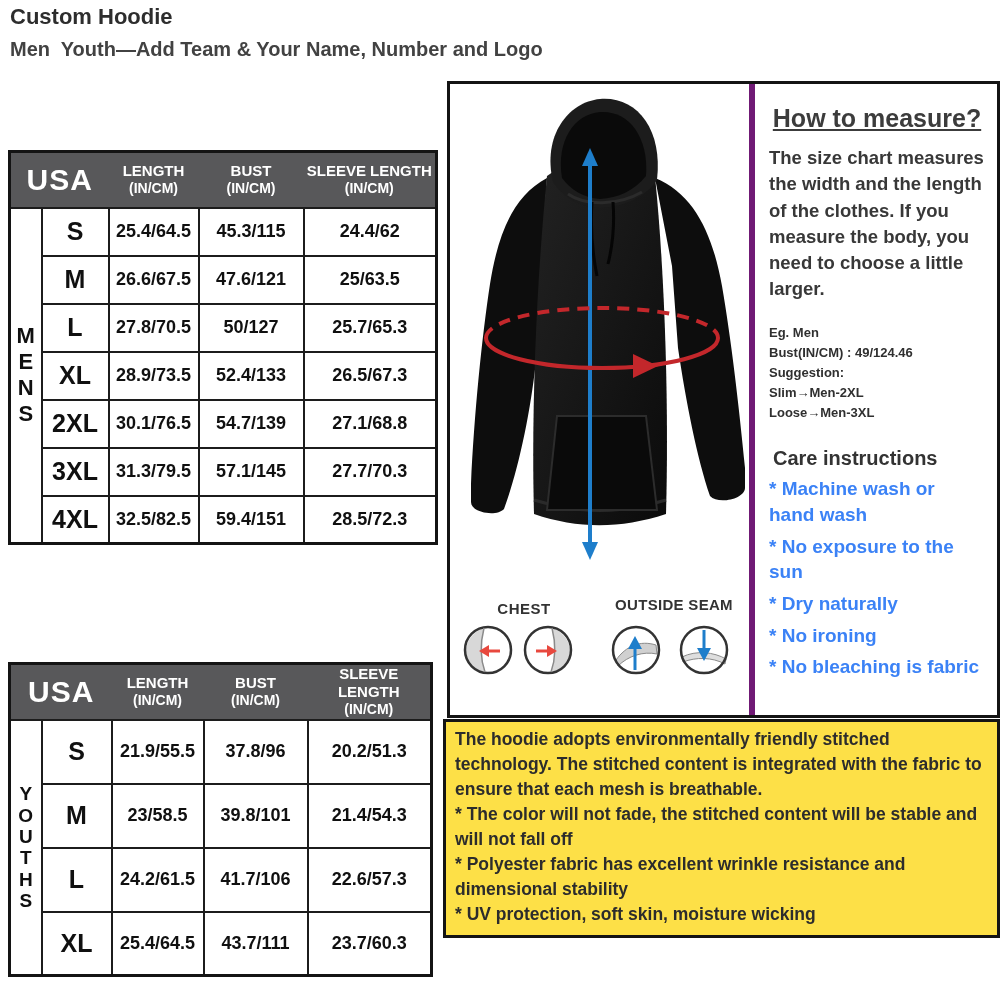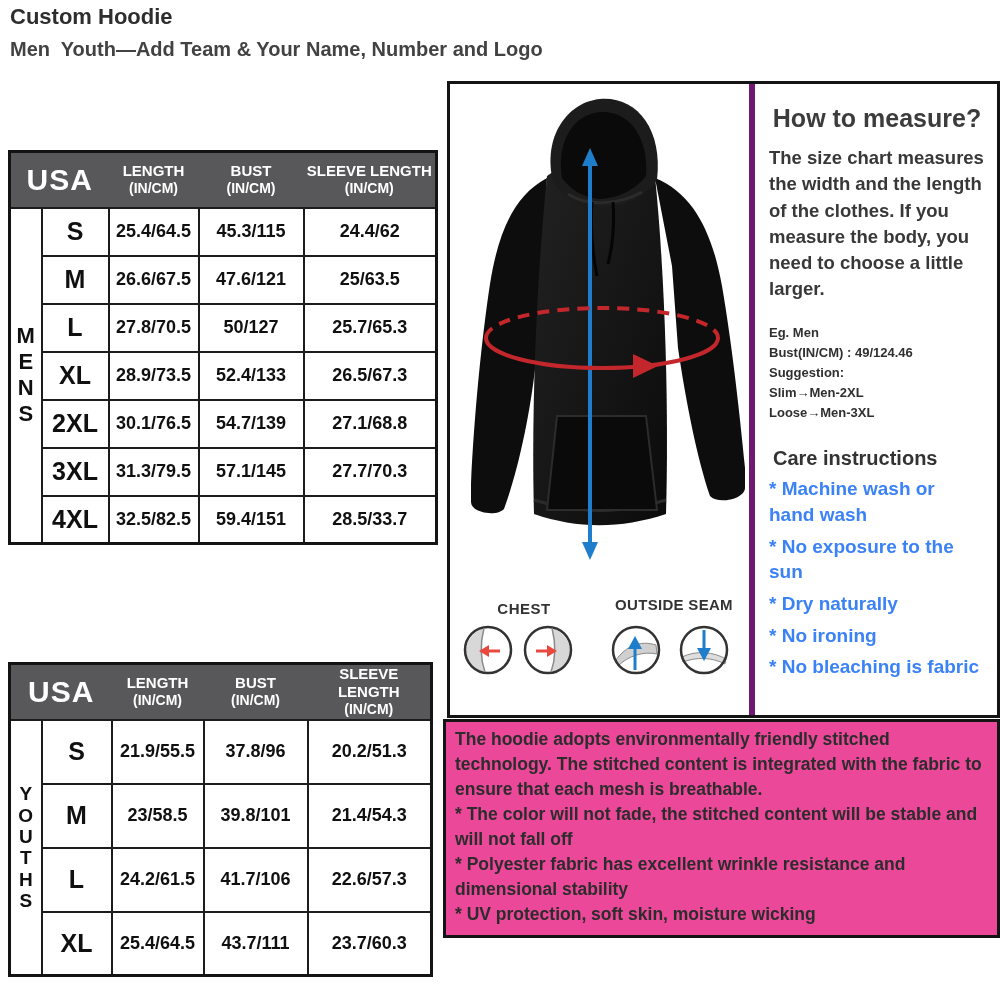--- a/index.html
+++ b/index.html
@@ -41,30 +41,30 @@
   .hoodie-panel{width:305px;border-right:6px solid #701a75;box-sizing:border-box;position:relative;background:#fff;}
   .hoodie-art{position:absolute;left:0;top:2px;width:302px;height:505px;}
   .chest-label{position:absolute;left:18px;top:516px;width:112px;text-align:center;
         font-size:15px;font-weight:bold;color:#333;letter-spacing:.5px;}
   .seam-label{position:absolute;left:150px;top:512px;width:148px;text-align:center;
         font-size:15px;font-weight:bold;color:#333;letter-spacing:.3px;}
   .measure-icon{position:absolute;width:52px;height:52px;top:540px;}
   .icon-1{left:12px;} .icon-2{left:72px;} .icon-3{left:160px;} .icon-4{left:228px;}
 
   .measure-panel{flex:1;box-sizing:border-box;padding:8px 12px 0 14px;background:#fff;}
-  .htm-heading{font-size:25px;font-weight:bold;color:#3c3c3c;text-align:center;margin:12px 0 12px;}
+  .htm-heading{font-size:25px;font-weight:bold;color:#3c3c3c;text-align:center;margin:12px 0 12px;text-decoration:underline;}
   .htm-body{font-size:18.5px;font-weight:600;color:#383838;line-height:1.42;}
   .eg-block{margin-top:20px;}
   .eg-line{font-size:13px;font-weight:bold;color:#2f2f2f;line-height:1.55;}
   .care-heading{font-size:20px;font-weight:600;color:#333;margin-top:24px;margin-left:4px;}
   .care-line{font-size:19px;font-weight:600;color:#3b82f6;line-height:1.35;margin-top:6px;}
 
   
   .desc-box{position:absolute;left:443px;top:719px;width:557px;height:219px;
-        border:3px solid #141414;box-sizing:border-box;padding:5px 8px 0 9px;background:#ec4899;}
+        border:3px solid #141414;box-sizing:border-box;padding:5px 8px 0 9px;background:#fde047;}
   .desc-line{font-size:17.5px;font-weight:bold;color:#2c2c2c;line-height:1.43;}
 </style>
 </head>
 <body>
 
 <div class="page">
 
   <div class="title">Custom Hoodie</div>
   <div class="subtitle">Men  Youth—Add Team &amp; Your Name, Number and Logo</div>
 
@@ -133,21 +133,21 @@
         <tr>
           <td class="size">3XL</td>
           <td class="val">31.3/79.5</td>
           <td class="val">57.1/145</td>
           <td class="val">27.7/70.3</td>
         </tr>
         <tr>
           <td class="size">4XL</td>
           <td class="val">32.5/82.5</td>
           <td class="val">59.4/151</td>
-          <td class="val">28.5/33.7</td>
+          <td class="val">28.5/72.3</td>
         </tr>
       </tbody>
   </table>
 
   <table class="size-chart chart-youths">
     <colgroup>
       <col class="g">
         <col class="s">
         <col class="l">
         <col class="b">

